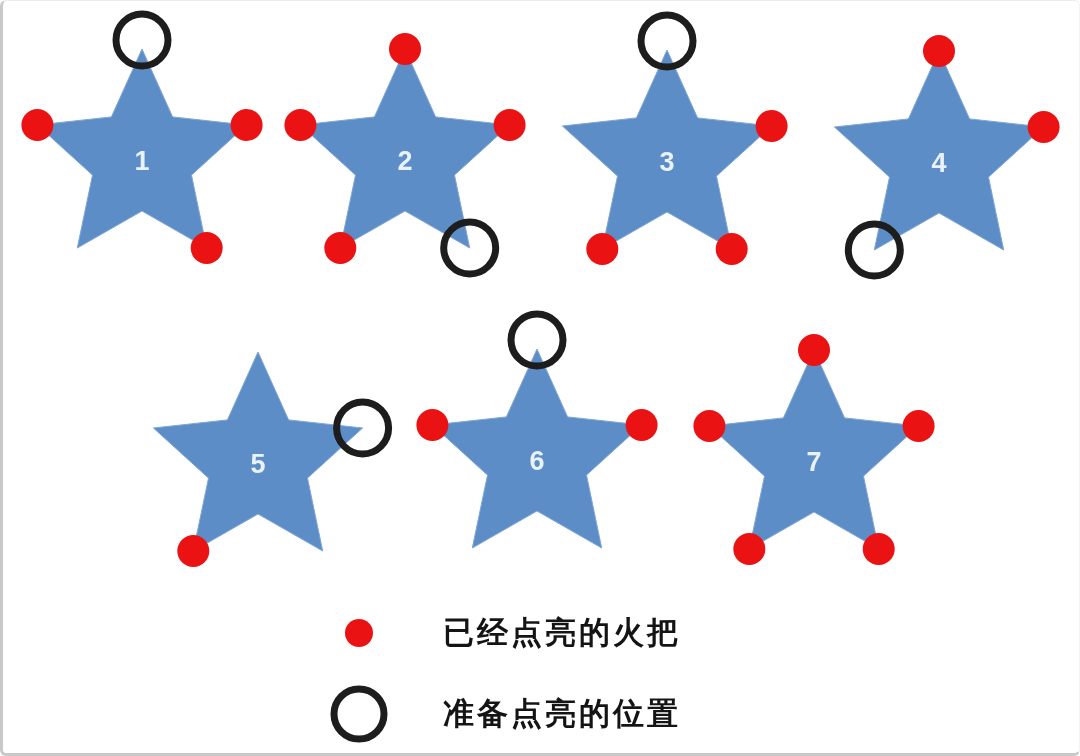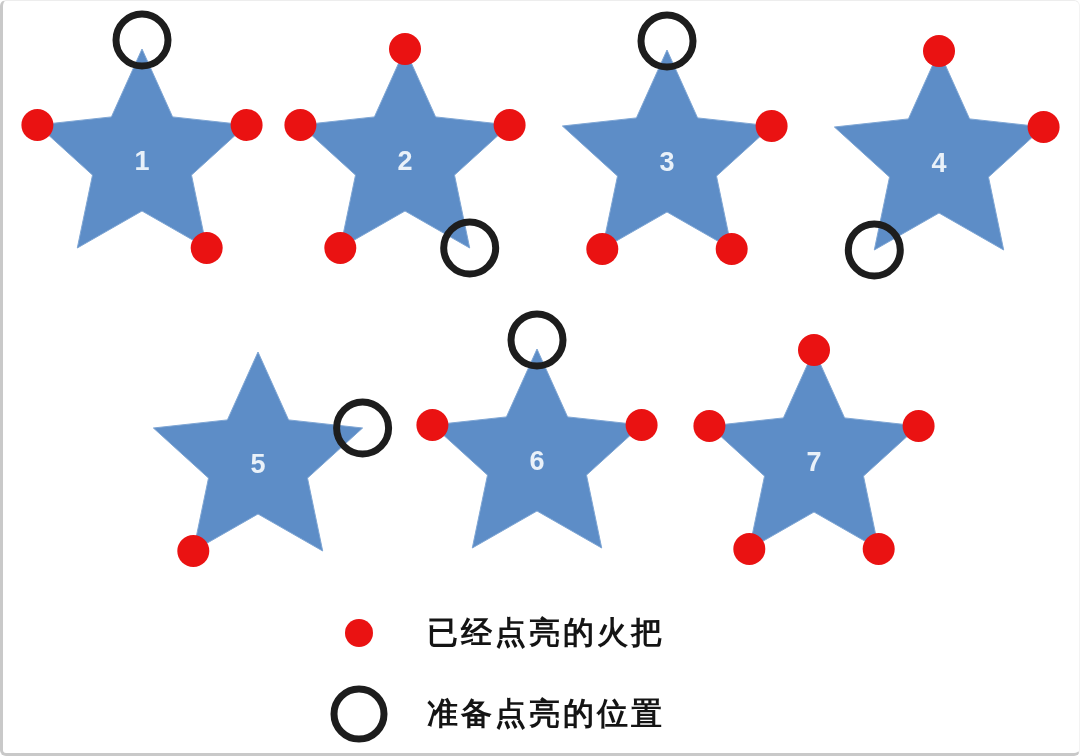--- a/index.html
+++ b/index.html
@@ -25,21 +25,21 @@
     position: absolute;
     width: 300px;
     height: 300px;
   }
   .legend-row {
     position: absolute;
     left: 324px;
     height: 62px;
     display: flex;
     align-items: center;
-    gap: 36px;
+    gap: 52px;
   }
   .legend-symbol {
     width: 64px;
     height: 62px;
     flex: 0 0 auto;
   }
   .legend-label {
     font-size: 31px;
     font-weight: bold;
     color: #141414;

